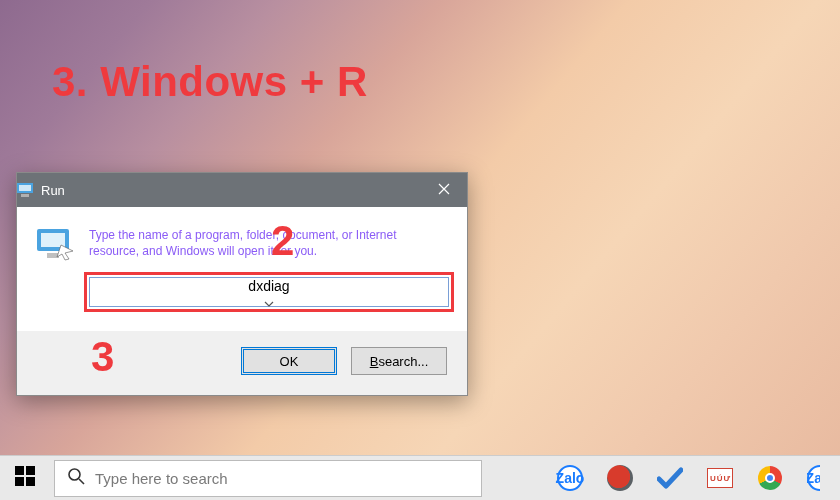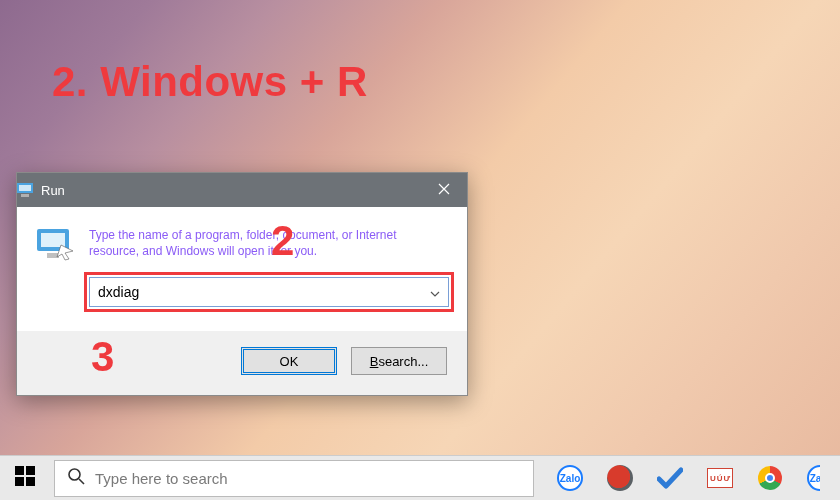--- a/index.html
+++ b/index.html
@@ -48,21 +48,21 @@
     .instructions { font-size: 12px; color:#8b5cf6; line-height: 1.35; }
 
     .open-row { display:flex; align-items:center; gap:10px; margin-top: 18px; }
     .open-combo {
       width: 360px; height: 30px;
       border: 1px solid #7a9fd6; background:#fff;
       display:flex; align-items:center; justify-content:space-between;
       padding: 0 8px; font-size: 14px;
     }
     .open-combo .chev { color:#555; }
-    .highlight-red { outline: 3px solid #ef3a3e; outline-offset: 2px; }
+    .highlight-red { outline: 3px solid #ef3a3e; outline-offset: 2px; flex-direction: column; }
 
     .dialog-footer {
       background:#f0f0f0; padding: 16px 20px 20px;
       display:flex; justify-content:flex-end; gap: 14px; align-items:center;
       position: relative;
     }
     .btn {
       width: 96px; height: 28px;
       background:#e1e1e1; border:1px solid #999;
       font-size: 13px; display:flex; align-items:center; justify-content:center;
@@ -73,46 +73,46 @@
     .anno-2 { position:absolute; left:254px; top:10px; font-size:42px; font-weight:800; color:#ef3a3e; z-index:3; }
     .anno-3 { position:absolute; left:74px; top:2px; font-size:42px; font-weight:800; color:#ef3a3e; z-index:3; }
 
     .taskbar {
       position:absolute; left:0; right:0; bottom:0; height:45px;
       background:#e9e9e9; border-top:1px solid #ccc;
       display:flex; align-items:center;
     }
     .start-btn { width:50px; height:45px; display:flex; align-items:center; justify-content:center; cursor:pointer; }
     .searchbox {
-      flex: 0 0 auto; width: 480px; height:37px; margin-left:4px;
+      flex: 0 0 auto; width: 428px; height:37px; margin-left:4px;
       background:#fff; border:1px solid #bbb;
       display:flex; align-items:center; padding:0 12px; gap:10px;
     }
     .searchbox .mag { color:#333; }
     .searchbox .ph { color:#7a7a7a; font-size:15px; }
 
     .tray { margin-left:auto; display:flex; align-items:center; gap:22px; padding-right:6px; }
     .tray-item { width:28px; height:28px; display:flex; align-items:center; justify-content:center; cursor:pointer; }
-    .zalo { width:26px; height:26px; border-radius:50%; border:2px solid #1a7cff; color:#1a7cff; font-size:10px; font-weight:700; display:flex; align-items:center; justify-content:center; background:#fff; }
+    .zalo { width:26px; height:26px; border-radius:50%; border:2px solid #1a7cff; color:#1a7cff; font-size:14px; font-weight:700; display:flex; align-items:center; justify-content:center; background:#fff; }
     .ccleaner { width:26px; height:26px; border-radius:50%; background:radial-gradient(circle at 45% 45%, #d83b2c 0 55%, #5a6064 58% 100%); }
     .todo svg { display:block; }
     .unikey { width:26px; height:20px; border:1px solid #d04434; background:#fff; display:flex; align-items:center; justify-content:center; }
     .unikey-inner { display:flex; gap:1px; }
     .unikey-inner span { font-size:8px; font-weight:700; color:#d04434; }
     .chrome-outer { width:24px;height:24px;border-radius:50%;background:conic-gradient(#ea4335 0 120deg,#34a853 120deg 240deg,#fbbc05 240deg 360deg);display:flex;align-items:center;justify-content:center; }
     .chrome-inner{ width:10px;height:10px;border-radius:50%;background:#4285f4;border:2px solid #fff; }
 
     u.access { text-decoration: underline; }
   </style>
 </head>
 <body>
 
 <div class="desktop"></div>
 
-<div class="annotation-1">2. Windows + R</div>
+<div class="annotation-1">3. Windows + R</div>
 
 <div class="run-dialog">
   <div class="titlebar">
     <div class="titlebar-left">
       <span class="run-title-icon">
         <svg width="16" height="14" viewBox="0 0 16 14">
           <rect x="0" y="0" width="16" height="10" fill="#4aa3e0"></rect>
           <rect x="2" y="2" width="12" height="6" fill="#cfe8f7"></rect>
           <rect x="4" y="11" width="8" height="3" fill="#b0b0b0"></rect>
         </svg>

